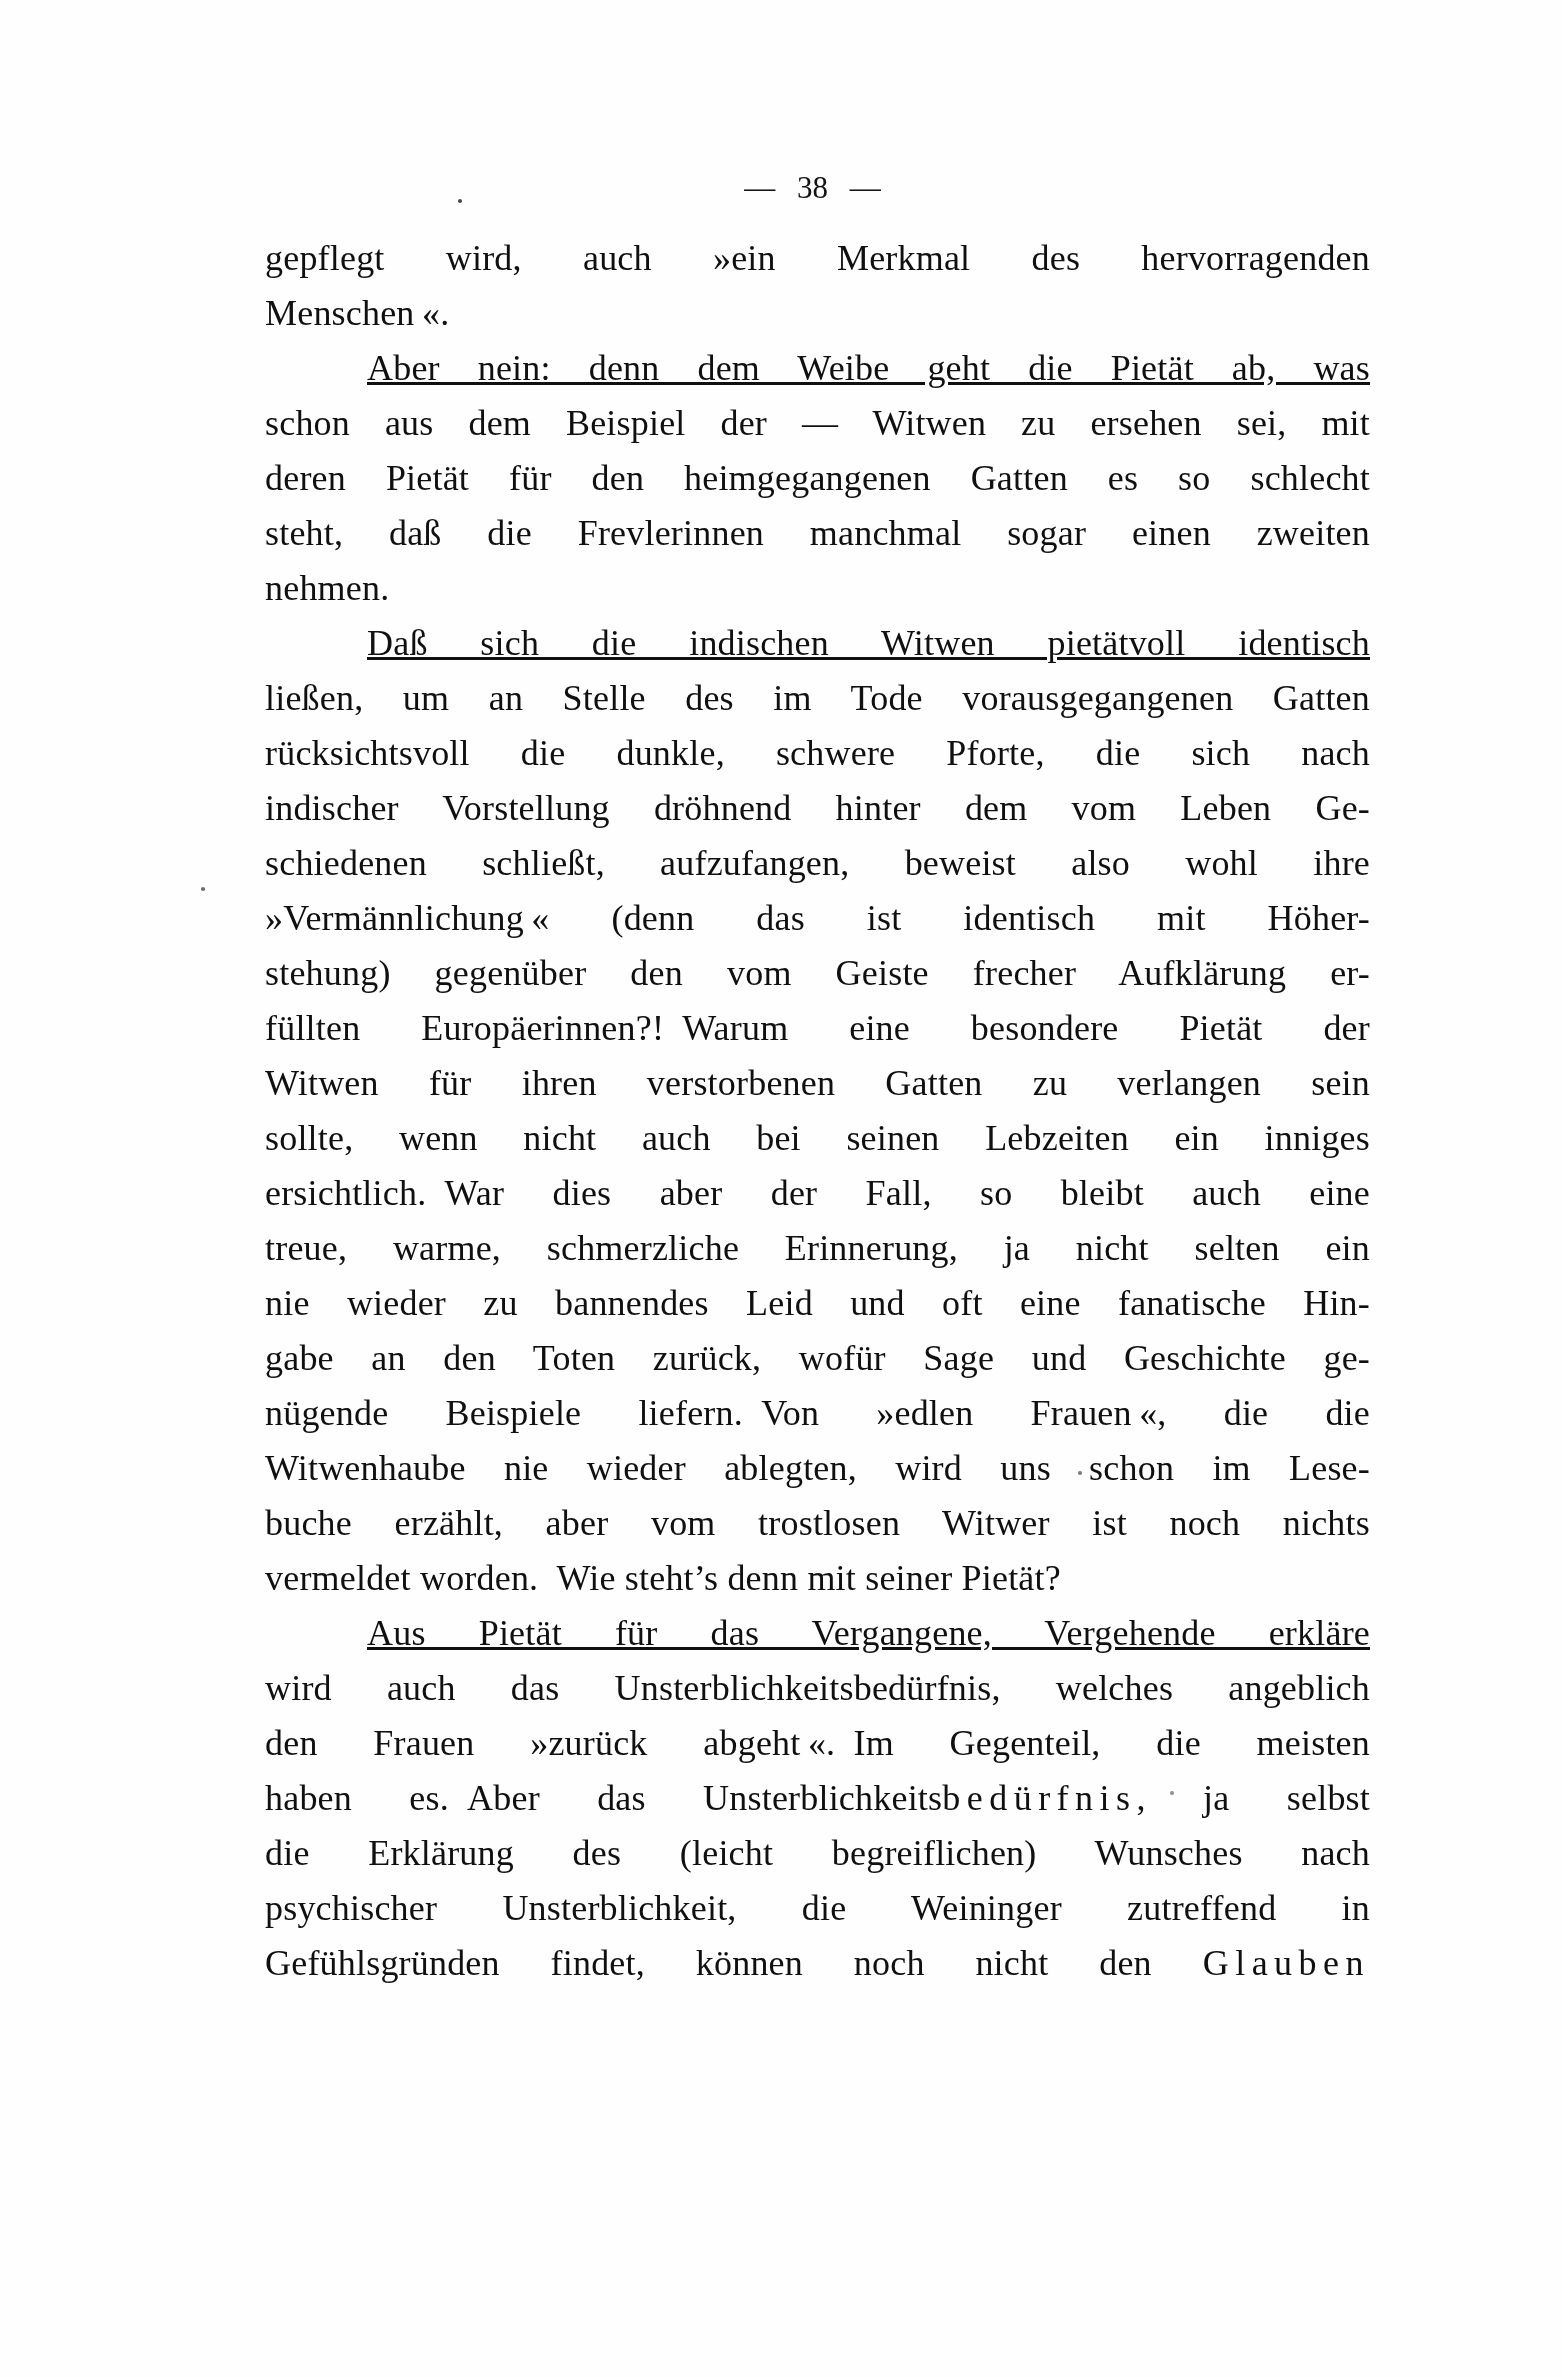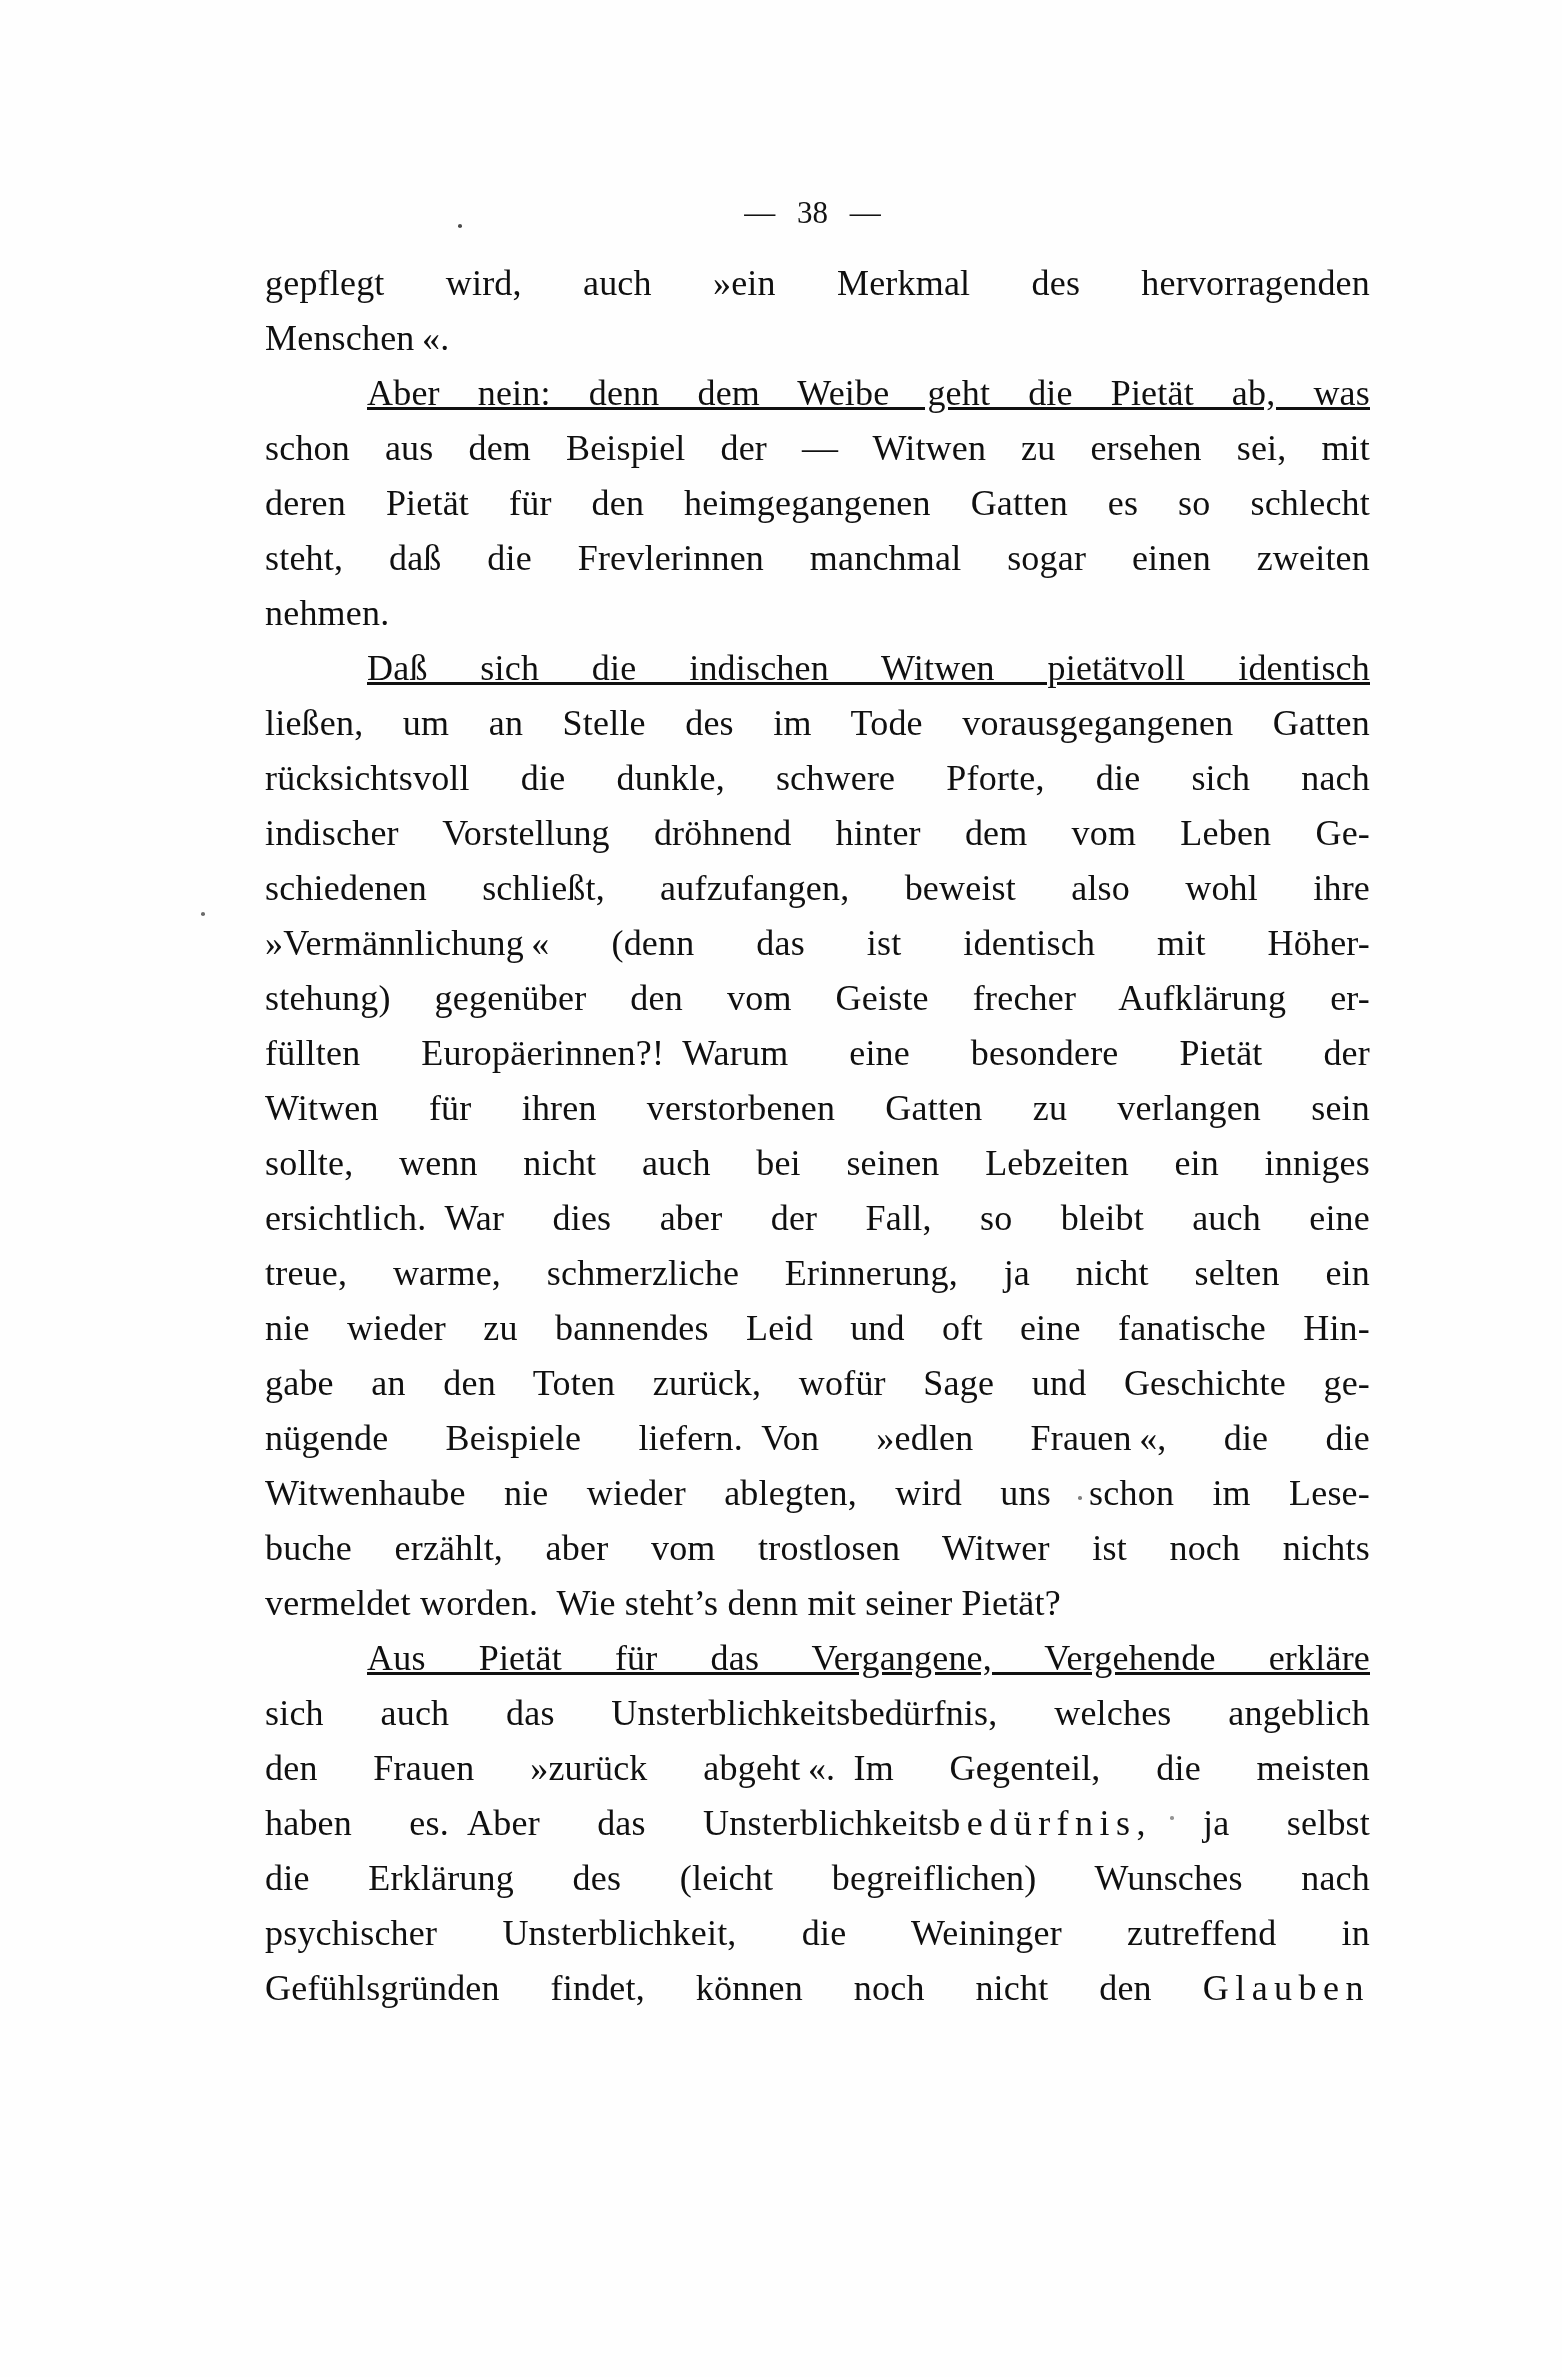--- a/index.html
+++ b/index.html
@@ -4,21 +4,21 @@
 <style>
   html, body { margin: 0; padding: 0; }
   body {
     width: 1563px; height: 2377px;
     background: #fefefe;
     position: relative;
     font-family: "Liberation Serif", "DejaVu Serif", serif;
     color: #101010;
     overflow: hidden;
   }
-  .page { position: absolute; inset: 0; margin-top: 25px; }
+  .page { position: absolute; inset: 0; }
   .page-header {
     position: absolute;
     left: 261px; width: 1103px; top: 170px;
     text-align: center;
     font-size: 31px;
     word-spacing: 14px;
     color: #131313;
   }
   .text-block {
     position: absolute;
@@ -68,21 +68,21 @@
       <div class="line just"><span>sollte, wenn nicht auch bei seinen Lebzeiten ein inniges</span></div>
       <div class="line just"><span>ersichtlich. War dies aber der Fall, so bleibt auch eine</span></div>
       <div class="line just"><span>treue, warme, schmerzliche Erinnerung, ja nicht selten ein</span></div>
       <div class="line just"><span>nie wieder zu bannendes Leid und oft eine fanatische Hin-</span></div>
       <div class="line just"><span>gabe an den Toten zurück, wofür Sage und Geschichte ge-</span></div>
       <div class="line just"><span>nügende Beispiele liefern. Von »edlen Frauen «, die die</span></div>
       <div class="line just"><span>Witwenhaube nie wieder ablegten, wird uns schon im Lese-</span></div>
       <div class="line just"><span>buche erzählt, aber vom trostlosen Witwer ist noch nichts</span></div>
       <div class="line"><span>vermeldet worden. Wie steht’s denn mit seiner Pietät?</span></div>
       <div class="line indent just"><span>Aus Pietät für das Vergangene, Vergehende erkläre</span></div>
-      <div class="line just"><span>sich auch das Unsterblichkeitsbedürfnis, welches angeblich</span></div>
+      <div class="line just"><span>wird auch das Unsterblichkeitsbedürfnis, welches angeblich</span></div>
       <div class="line just"><span>den Frauen »zurück abgeht «. Im Gegenteil, die meisten</span></div>
       <div class="line just"><span>haben es. Aber das Unsterblichkeits</span><span class="sperr">bedürfnis</span><span>, ja selbst</span></div>
       <div class="line just"><span>die Erklärung des (leicht begreiflichen) Wunsches nach</span></div>
       <div class="line just"><span>psychischer Unsterblichkeit, die Weininger zutreffend in</span></div>
       <div class="line just"><span>Gefühlsgründen findet, können noch nicht den </span><span class="sperr">Glauben</span></div>
     </div>
 
   <div class="speck s1"></div>
   <div class="speck s2"></div>
   <div class="speck s3"></div>

